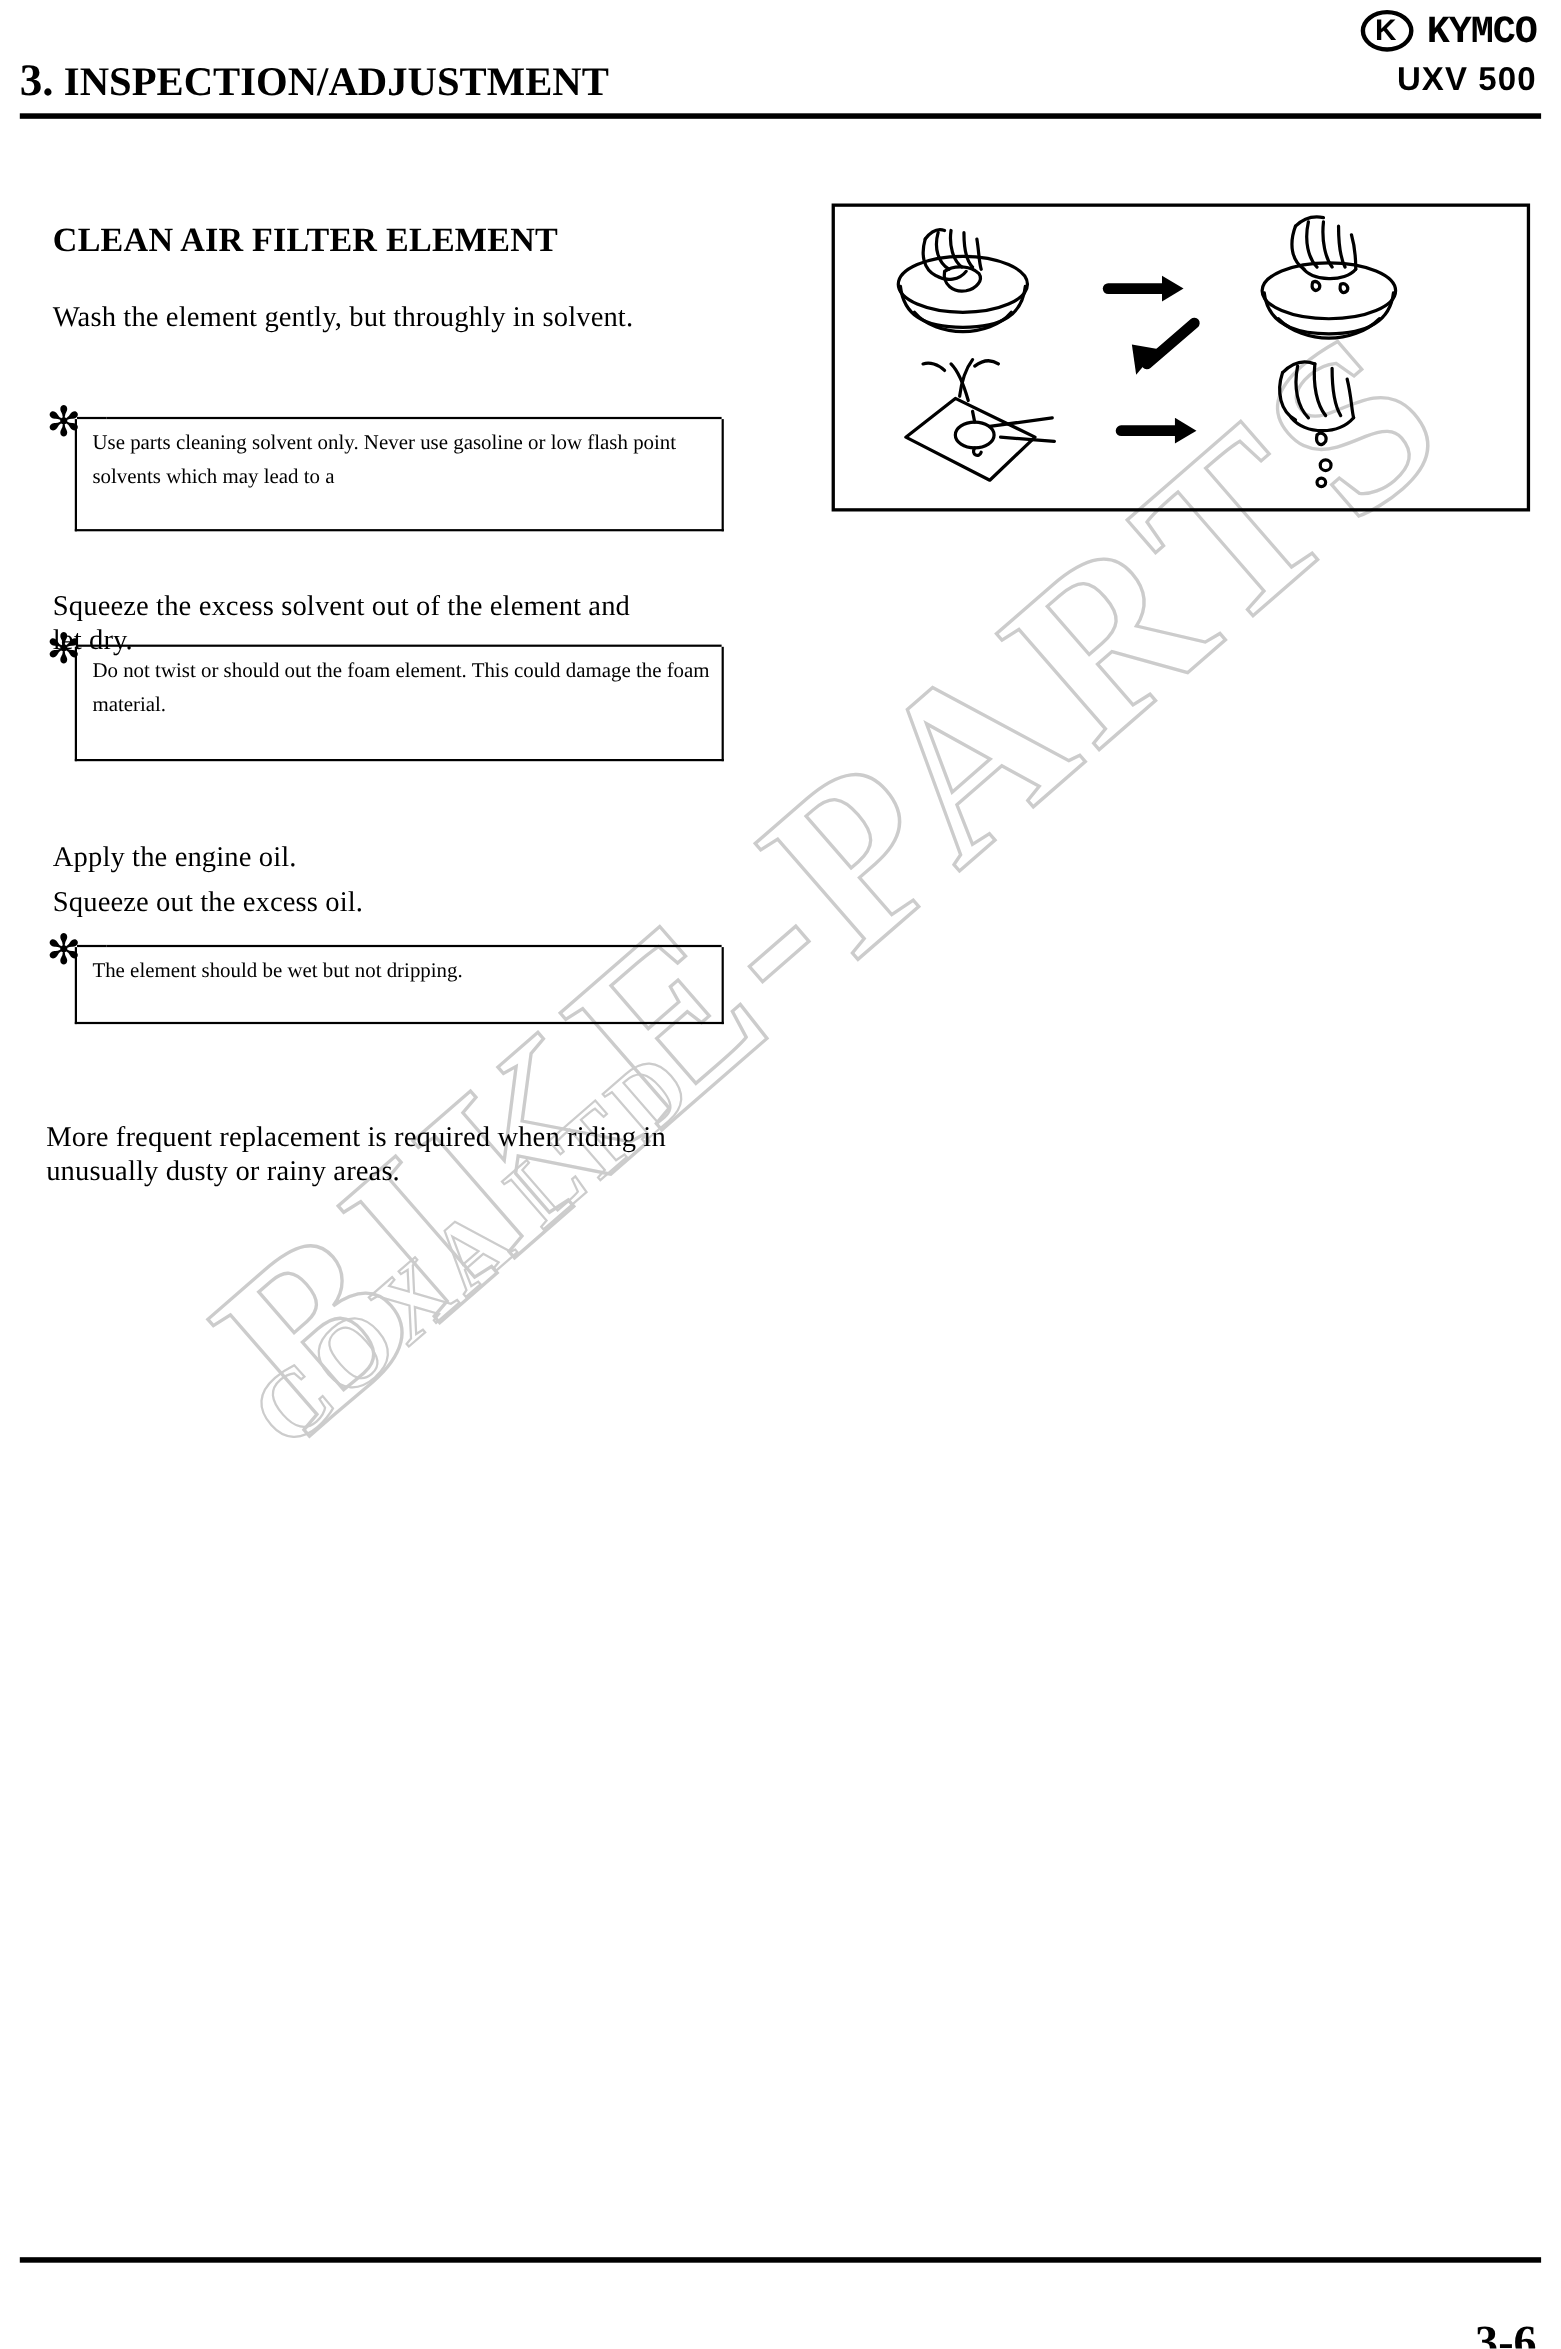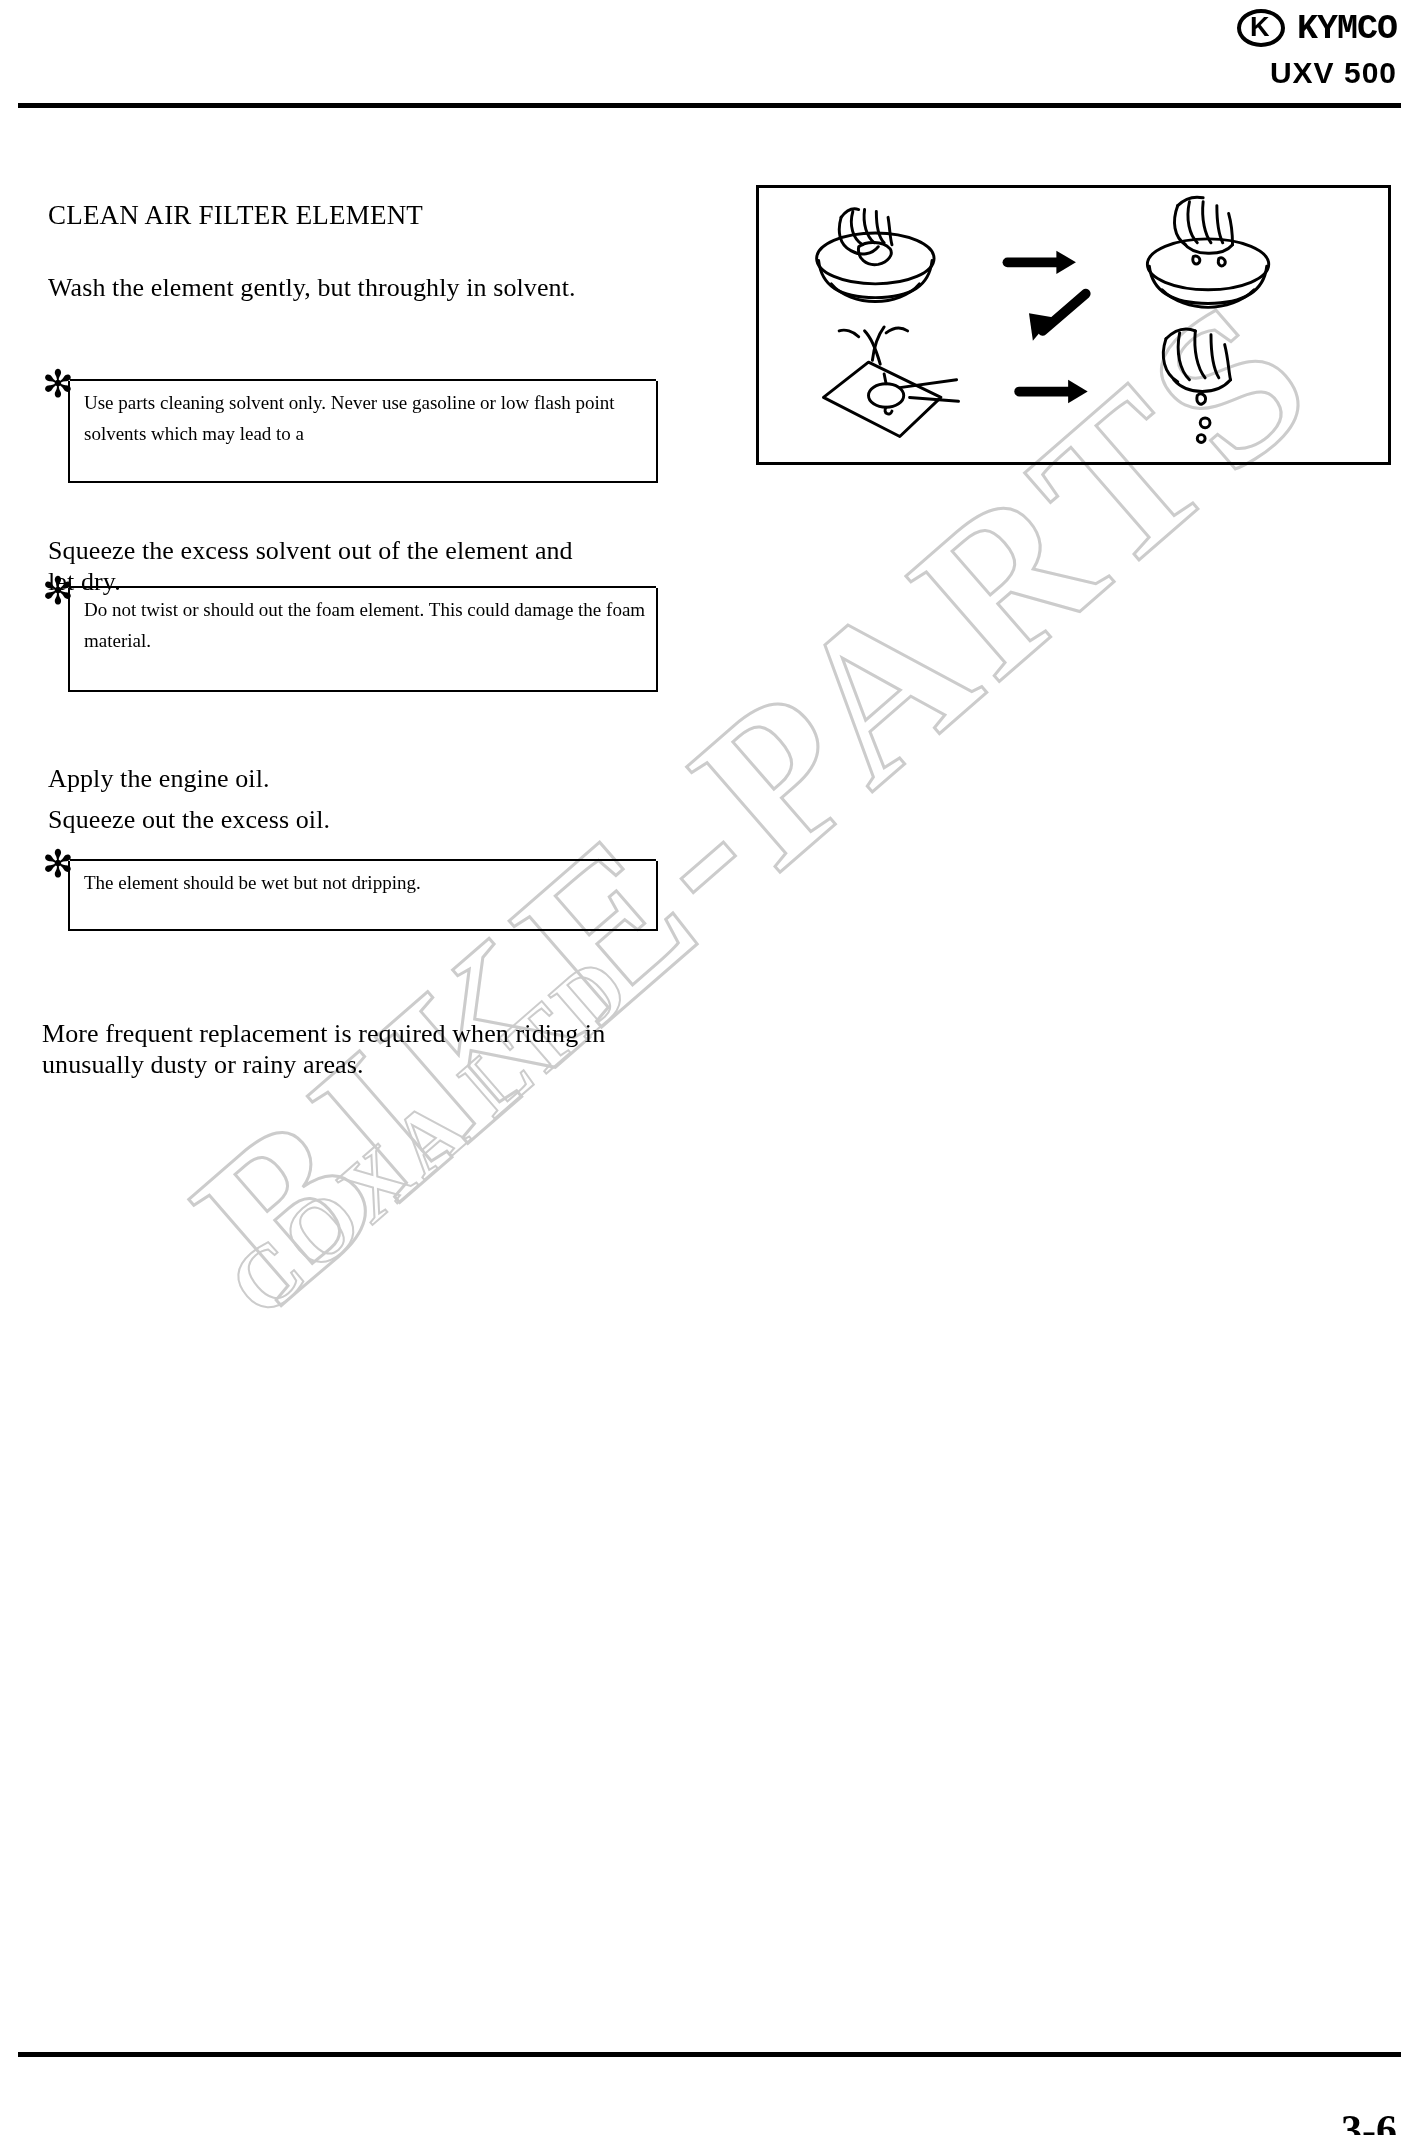--- a/index.html
+++ b/index.html
@@ -107,22 +107,22 @@
     position: absolute;
     left: 0;
     top: 118px;
     width: 1419px;
   }
 
   .section-heading {
     position: absolute;
     left: 48px;
     top: 82px;
-    font-weight: normal;
-    font-size: 27px;
+    font-weight: bold;
+    font-size: 31px;
     letter-spacing: 0.2px;
     text-align: right;
   }
 
   .para {
     position: absolute;
     font-size: 26px;
     line-height: 31px;
     letter-spacing: 0.1px;
   }
@@ -254,20 +254,24 @@
 
   <div class="header">
     <div class="logo">
       <div class="logo-mark">
         <div class="oval"></div>
         <div class="kglyph">K</div>
       </div>
       <div class="logo-text">KYMCO</div>
     </div>
 
+    <div class="chapter-title">
+      <span class="num">3.</span>
+      <span>INSPECTION/ADJUSTMENT</span>
+    </div>
 
     <div class="model-name">UXV 500</div>
     <div class="header-rule"></div>
   </div>
 
   <div class="content text-layer">
 
     <div class="section-heading">CLEAN AIR FILTER ELEMENT</div>
 
     <div class="para" style="left:48px; top:154px; width:570px;">Wash the element gently, but throughly in solvent.</div>

